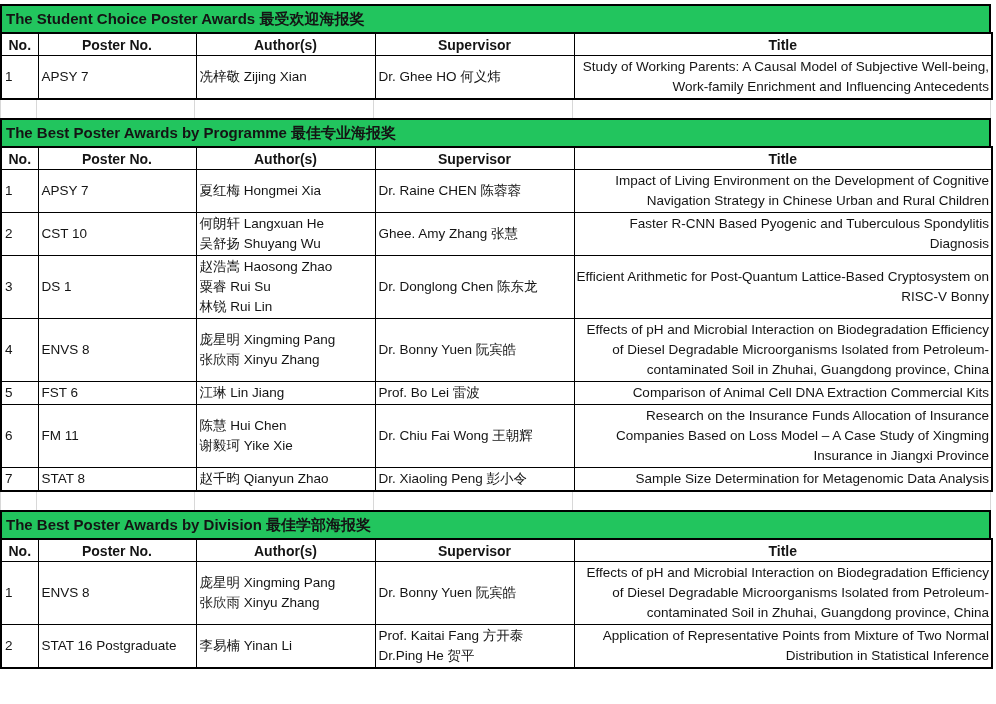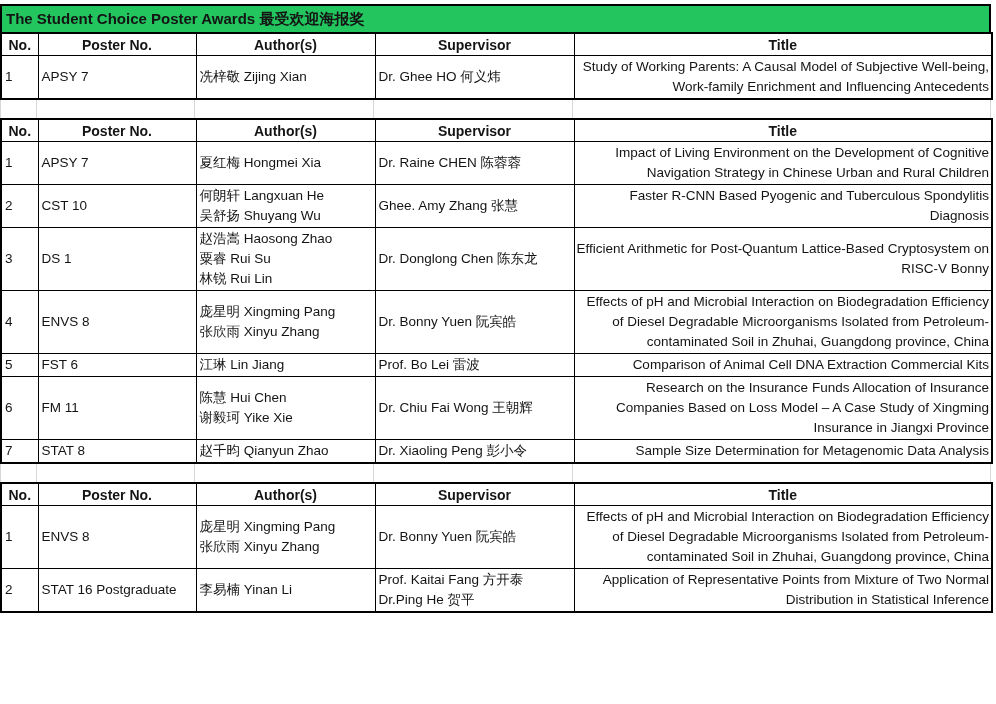--- a/index.html
+++ b/index.html
@@ -77,20 +77,21 @@
 
   <div class="gap">
     <span class="g1"></span>
       <span class="g2"></span>
       <span class="g3"></span>
       <span class="g4"></span>
       <span class="g5"></span>
   </div>
 
   <div class="section">
+    <div class="title-bar">The Best Poster Awards by Programme 最佳专业海报奖</div>
     <table class="awards">
       <colgroup>
           <col class="c1">
           <col class="c2">
           <col class="c3">
           <col class="c4">
           <col class="c5">
         </colgroup>
       <thead>
           <tr>
@@ -162,20 +163,21 @@
 
   <div class="gap">
     <span class="g1"></span>
       <span class="g2"></span>
       <span class="g3"></span>
       <span class="g4"></span>
       <span class="g5"></span>
   </div>
 
   <div class="section">
+    <div class="title-bar">The Best Poster Awards by Division 最佳学部海报奖</div>
     <table class="awards">
       <colgroup>
           <col class="c1">
           <col class="c2">
           <col class="c3">
           <col class="c4">
           <col class="c5">
         </colgroup>
       <thead>
           <tr>

